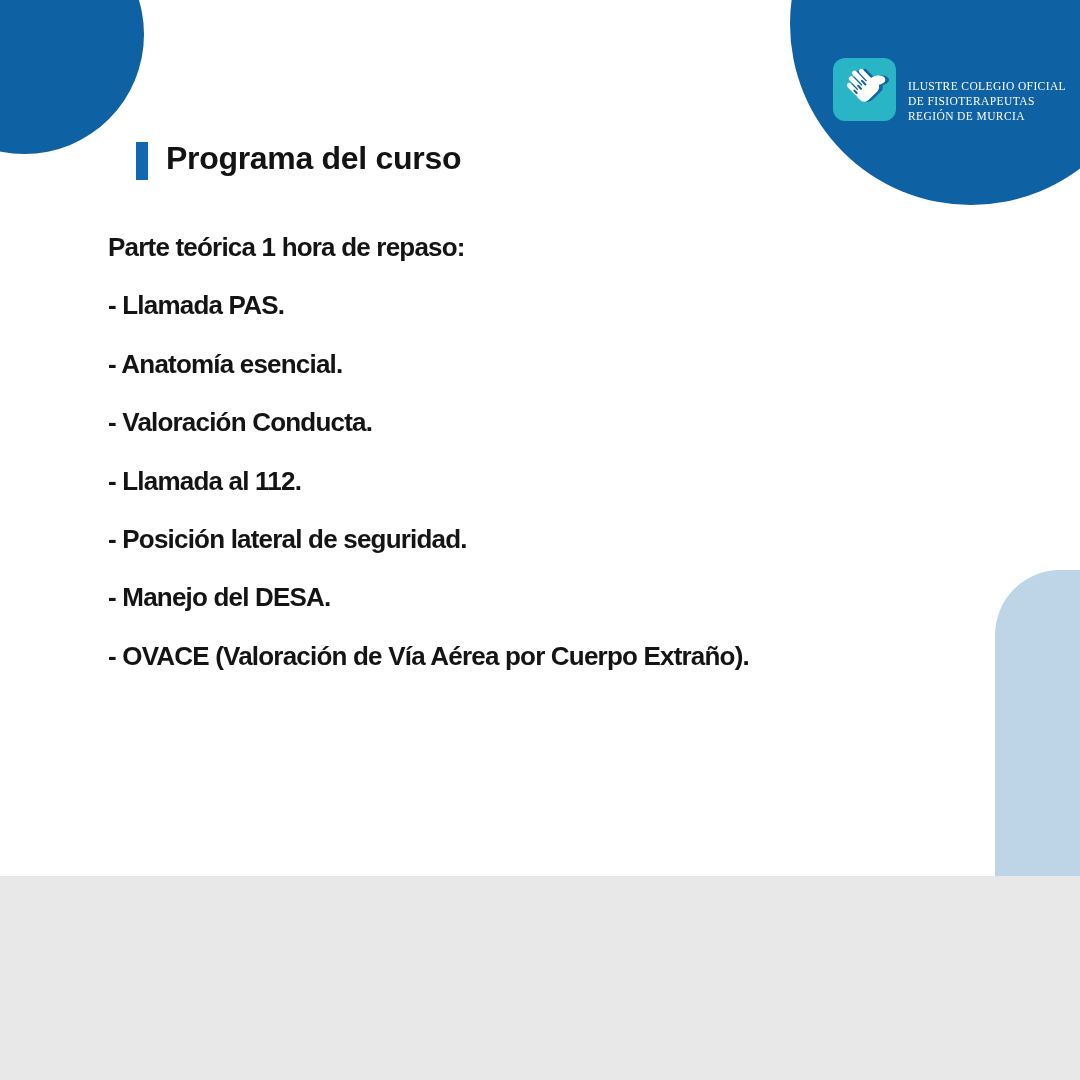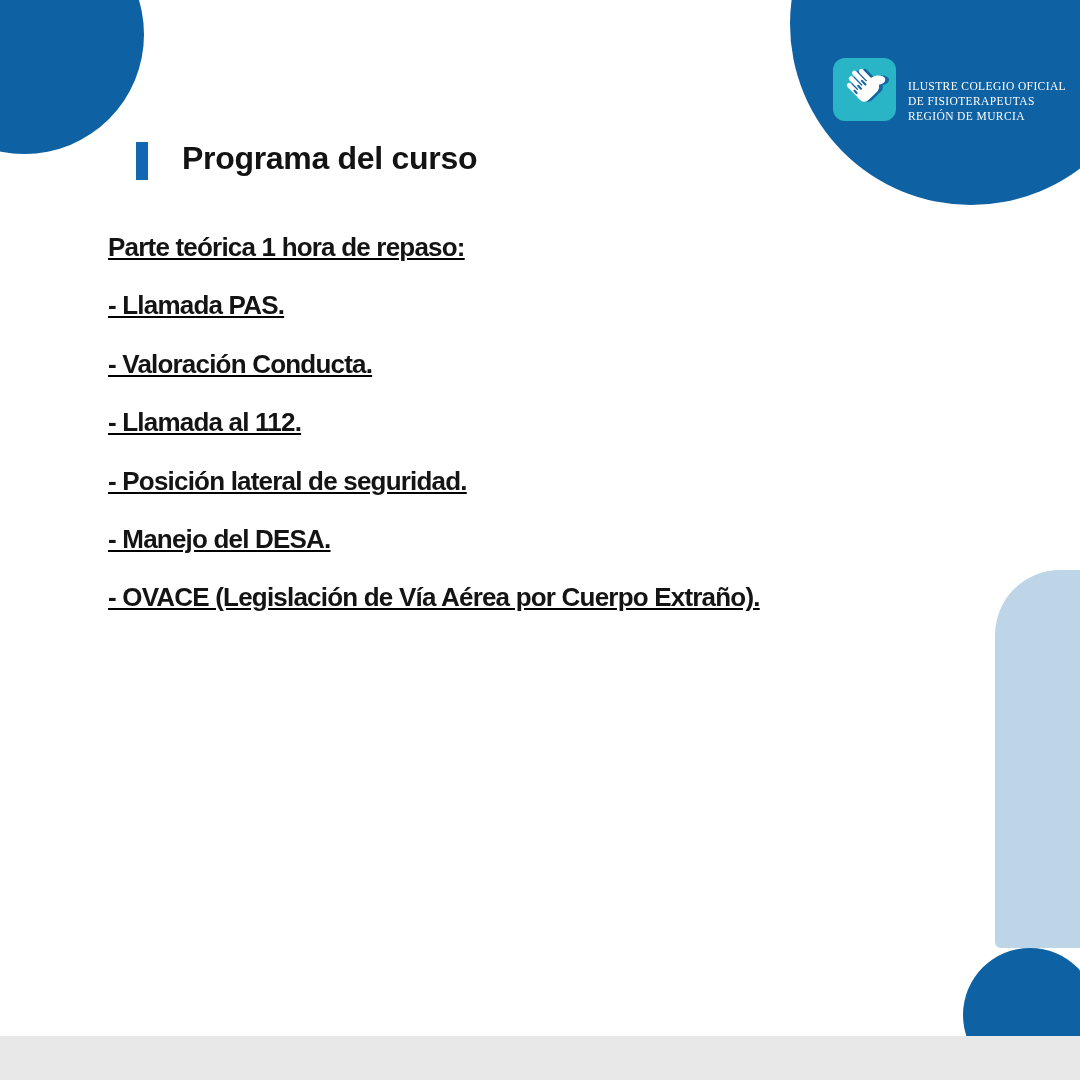--- a/index.html
+++ b/index.html
@@ -1,17 +1,17 @@
 <!DOCTYPE html>
 <html style="--brand-blue: #0e61a3; --accent-bar: #1268b0; --light-blue: #bdd5e7; --teal: #2ab5c6; --logo-shadow: #1365a3; --text: #141414;"><head>
 <meta charset="utf-8">
 <style>
   html,body{margin:0;padding:0;background:#e8e8e8;}
   #canvas{
-    position:relative;width:1080px;height:1036px;background:#ffffff;
+    position:relative;width:1080px;height:876px;background:#ffffff;
     overflow:hidden;font-family:"Liberation Sans",sans-serif;margin:0 auto;
   }
   
   .circle{position:absolute;border-radius:50%;background:var(--brand-blue);}
   #circle-top-left{left:-95px;top:-85px;width:239px;height:239px;}
   #circle-top-right{left:790px;top:-157px;width:362px;height:362px;}
   #circle-bottom-right{left:963px;top:948px;width:134px;height:134px;}
   #pill-right{
     position:absolute;left:995px;top:570px;width:110px;height:378px;
     background:var(--light-blue);border-radius:65px 0 0 6px;
@@ -25,24 +25,24 @@
   #logo-caption{
     position:absolute;left:75px;top:21px;color:#ffffff;
     font-family:"Liberation Serif",serif;font-size:11.5px;line-height:15px;
     letter-spacing:0.4px;white-space:nowrap;
   }
   
   #title-row{position:absolute;left:136px;top:136px;z-index:2;}
   #title-bar{position:absolute;left:0;top:6px;width:12px;height:38px;background:var(--accent-bar);}
   #page-title{
     position:absolute;left:30px;top:0;font-size:32px;font-weight:bold;
-    color:#131313;line-height:44px;white-space:nowrap;letter-spacing:-0.3px;margin-left:16px;
+    color:#131313;line-height:44px;white-space:nowrap;letter-spacing:-0.3px;
   }
   
-  #program{position:absolute;left:108px;top:229px;width:720px;text-decoration:underline;}
+  #program{position:absolute;left:108px;top:229px;width:720px;}
   #program p{
     margin:0 0 22.4px 0;font-size:26px;font-weight:bold;color:#141414;
     line-height:36px;letter-spacing:-0.8px;white-space:nowrap;
   }
 </style>
 </head>
 <body>
 
 <div id="canvas">
 
@@ -92,20 +92,21 @@
   </div>
 
   <div id="title-row">
     <div id="title-bar"></div>
     <div id="page-title">Programa del curso</div>
   </div>
 
   <div id="program">
     <p>Parte teórica 1 hora de repaso:</p>
     <p>- Llamada PAS.</p>
+    <p>- Anatomía esencial.</p>
     <p>- Valoración Conducta.</p>
     <p>- Llamada al 112.</p>
     <p>- Posición lateral de seguridad.</p>
     <p>- Manejo del DESA.</p>
-    <p>- OVACE (Legislación de Vía Aérea por Cuerpo Extraño).</p>
+    <p>- OVACE (Valoración de Vía Aérea por Cuerpo Extraño).</p>
   </div>
 
 </div>
 
 </body></html>

